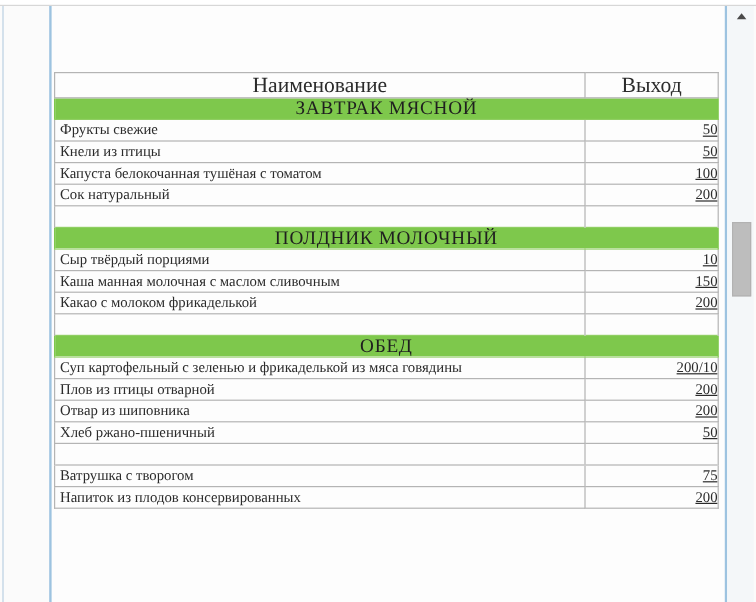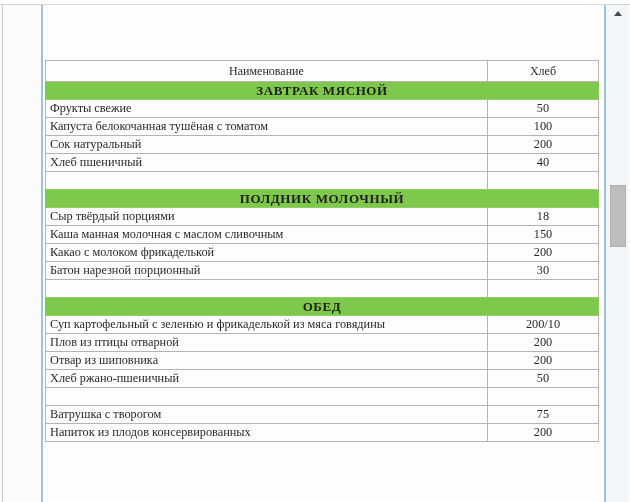--- a/index.html
+++ b/index.html
@@ -130,59 +130,60 @@
     white-space: nowrap;
     overflow: hidden;
   }
 
   
   tr.head td {
     text-align: center;
     height: 20px;
     line-height: 20px;
     padding: 0;
-    font-size: 12px;
+    font-size: 18px;
   }
 
   
   tr.section td {
     background: #7ec84c;
     color: #1f1f1f;
     text-align: center;
-    font-weight: bold;
+    font-weight: normal;
     letter-spacing: 0.6px;
     height: 17px;
     line-height: 17px;
     padding: 0;
     border-left: 1px solid #7ec84c;
     border-right: 1px solid #7ec84c;
     border-top: 1px solid #8fce62;
     border-bottom: 1px solid #8fce62;
-    font-size: 13px;
+    font-size: 16px;
   }
 
   
   tr.spacer td {
     background: #fdfdfd;
     height: 17px;
     border-left: 1px solid #b4b4b4;
     border-right: 1px solid #b4b4b4;
     border-top: 1px solid #b4b4b4;
     border-bottom: none;
   }
   tr.spacer td.gapcell {
     border-left: 1px solid #b4b4b4;
     border-right: 1px solid #b4b4b4;
     border-top: none;
     border-bottom: none;
   }
 
   td.out {
-    text-align: center;
-    padding: 0;
+    text-align: right;
+    padding: 0;
+    text-decoration: underline;
   }
 </style>
 </head>
 <body>
 
 <div class="screen">
 
   <div class="top-rule"></div>
 
   <div class="gutter-left"></div>
@@ -192,65 +193,61 @@
 
   <table class="menu-table">
     <colgroup>
       <col class="c-name">
       <col class="c-out">
     </colgroup>
     <tbody>
 
       <tr class="head">
         <td>Наименование</td>
-        <td>Хлеб</td>
+        <td>Выход</td>
       </tr>
 
       <tr class="section">
         <td colspan="2">ЗАВТРАК МЯСНОЙ</td>
       </tr>
       <tr>
         <td>Фрукты свежие</td>
         <td class="out">50</td>
       </tr>
       <tr>
+        <td>Кнели из птицы</td>
+        <td class="out">50</td>
+      </tr>
+      <tr>
         <td>Капуста белокочанная тушёная с томатом</td>
         <td class="out">100</td>
       </tr>
       <tr>
         <td>Сок натуральный</td>
         <td class="out">200</td>
       </tr>
-      <tr>
-        <td>Хлеб пшеничный</td>
-        <td class="out">40</td>
-      </tr>
       <tr class="spacer">
         <td class="gapcell"></td>
         <td class="gapcell"></td>
       </tr>
 
       <tr class="section">
         <td colspan="2">ПОЛДНИК МОЛОЧНЫЙ</td>
       </tr>
       <tr>
         <td>Сыр твёрдый порциями</td>
-        <td class="out">18</td>
+        <td class="out">10</td>
       </tr>
       <tr>
         <td>Каша манная молочная с маслом сливочным</td>
         <td class="out">150</td>
       </tr>
       <tr>
         <td>Какао с молоком фрикаделькой</td>
         <td class="out">200</td>
-      </tr>
-      <tr>
-        <td>Батон нарезной порционный</td>
-        <td class="out">30</td>
       </tr>
       <tr class="spacer">
         <td class="gapcell"></td>
         <td class="gapcell"></td>
       </tr>
 
       <tr class="section">
         <td colspan="2">ОБЕД</td>
       </tr>
       <tr>

